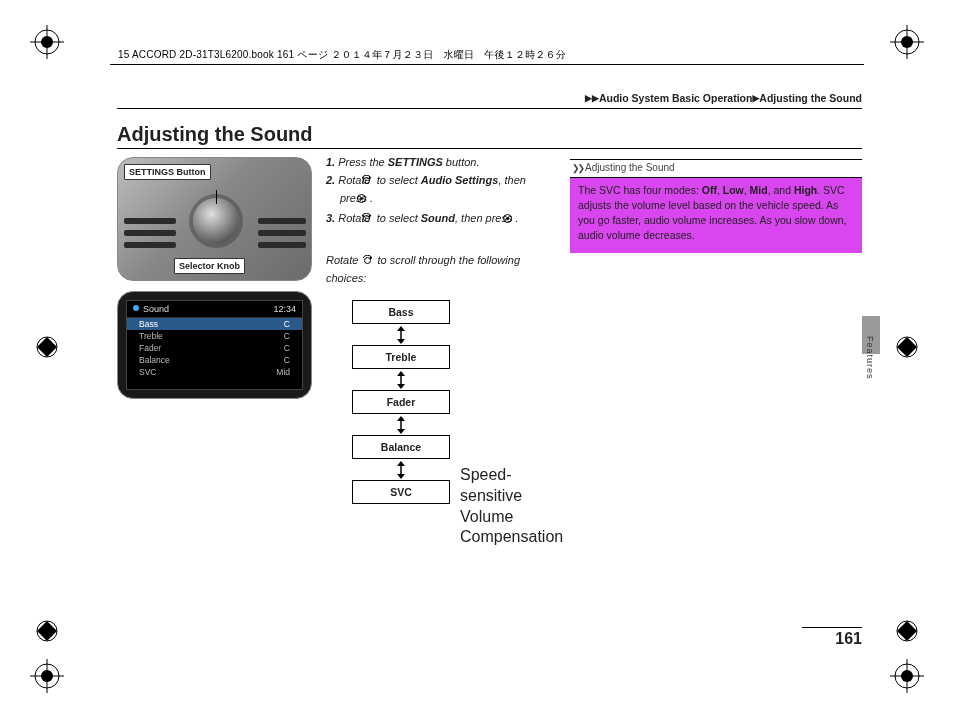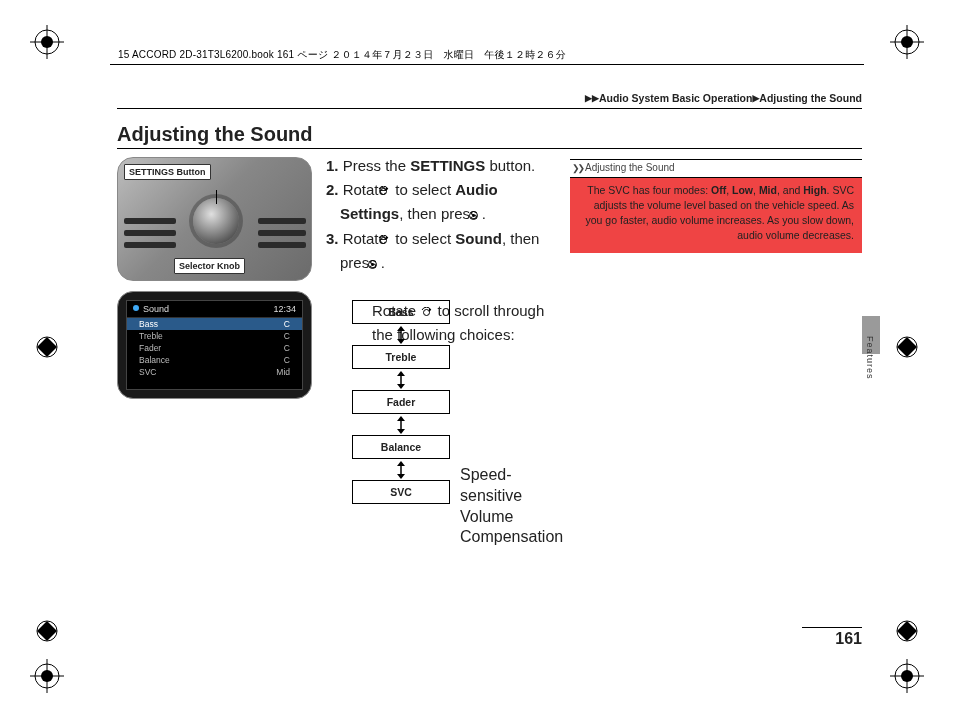--- a/index.html
+++ b/index.html
@@ -133,28 +133,29 @@
   .scr-row{
     color:#bbb; font-size:8.5px; padding:1px 12px; display:flex; justify-content:space-between;
   }
   .scr-row.active{ background:#2a5a8a; color:#fff; }
 
   .col-mid {
     position: absolute;
     left: 326px;
     top: 155px;
     width: 225px;
-    font-size: 15px;
+    font-size: 11px;
     line-height: 1.45;
+    font-style: italic;
   }
   .step { margin-bottom: 2px; padding-left: 14px; text-indent:-14px;}
   .step .n { font-weight:700; }
   .step .b { font-weight:700; }
   .dial-icon, .enter-icon { display:inline-block; vertical-align:-2px; }
-  .after-steps { margin-top: 24px; margin-left: 46px; }
+  .after-steps { margin-top: 24px; }
 
   .flow {
     position:absolute;
     left:352px; top:300px; width:98px;
     font-size:10.5px;
   }
   .flow-cell{
     border:1px solid #000; text-align:center; font-weight:700;
     padding:5px 0;
   }
@@ -173,24 +174,23 @@
     font-size:10.5px; line-height:1.45;
   }
   .side-head{
     border-top:.6px solid #000;
     border-bottom:.6px solid #000;
     font-size:10px; padding:1px 0 1px 2px;
     color:#444;
   }
   .side-head .chev{ font-size:9px; letter-spacing:-2px; margin-right:2px;}
   .side-body{
-    background:#ef4444;
+    background:#d946ef;
     padding:5px 8px 10px;
     color:#222;
-    text-align:right;
   }
   .side-body .b{font-weight:700;}
 
   .tab {
     position:absolute;
     right:74px; top:316px;
     width:18px; height:38px;
     background:#9a9a9a;
   }
   .tab-label{

